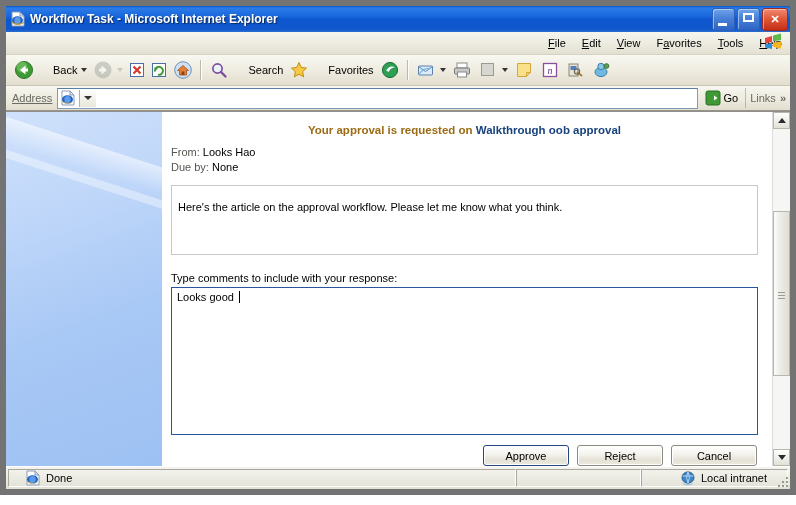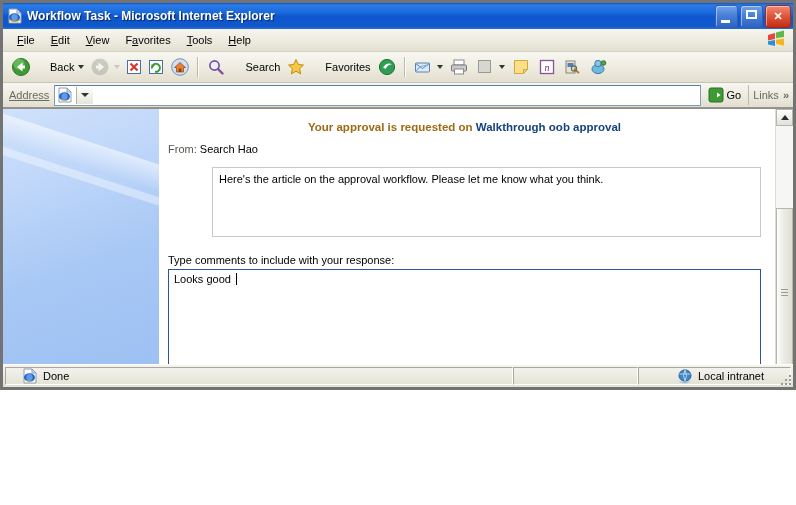--- a/index.html
+++ b/index.html
@@ -7,24 +7,24 @@
     background: #ffffff;
   }
   body {
     width: 796px; height: 505px;
     font-family: "Liberation Sans", sans-serif;
     font-size: 11px;
     overflow: hidden;
     -webkit-font-smoothing: none;
   }
   .window {
-    width: 796px; height: 390px;
+    width: 796px; height: 495px;
     position: relative;
     box-sizing: border-box;
-    border: 3px solid #737373;
+    border: 6px solid #737373;
     background: #d6e3f7;
     display: flex; flex-direction: column;
   }
 
   
   .titlebar {
     height: 26px; flex: 0 0 26px;
     background: linear-gradient(to bottom,
       #0b56c8 0%, #2b7ce8 8%, #1a68dc 38%, #0d56cf 52%,
       #1158cc 90%, #2a6fd6 100%);
@@ -82,20 +82,21 @@
   }
 
   
   .menubar {
     height: 22px; flex: 0 0 22px;
     background: linear-gradient(to bottom, #f6f6ef 0%, #eceade 60%, #e3e0d2 100%);
     display: flex; align-items: center;
     border-bottom: 1px solid #d6d2c2;
     padding-left: 6px;
     position: relative;
+    justify-content: flex-end;
   }
   .menu-item {
     padding: 2px 8px;
     color: #000;
     font-size: 11px;
     white-space: nowrap;
   }
   .menu-item u { text-decoration: underline; }
   .menu-flag {
     position: absolute; right: 6px; top: 1px;
@@ -240,25 +241,24 @@
   }
   .meta-label { color: #55554f; }
   .meta-value { color: #000; }
 
   .message-box {
     margin-top: 12px;
     height: 70px;
     border: 1px solid #c8c8c8;
     background: #ffffff;
     box-shadow: inset 0 0 0 1px #ffffff;
-    padding: 5px 6px;
+    padding: 15px 6px;
     font-size: 11px;
     color: #000;
     box-sizing: border-box;
-    margin-left: 44px;
   }
 
   .comments-label {
     margin-top: 17px;
     margin-bottom: 3px;
     font-size: 11px;
     color: #000;
   }
   .comments-box {
     height: 148px;
@@ -602,32 +602,41 @@
       <i class="streak2"></i>
     </div>
 
     <div class="content">
       <div class="approval-heading">
         <span>Your approval is requested on </span><span class="doclink">Walkthrough oob approval</span>
       </div>
 
       <div class="meta-row">
         <span class="meta-label">From:</span>
-        <span class="meta-value">Search Hao</span>
+        <span class="meta-value">Looks Hao</span>
+      </div>
+      <div class="meta-row">
+        <span class="meta-label">Due by:</span>
+        <span class="meta-value">None</span>
       </div>
 
       <div class="message-box">
         <span>Here's the article on the approval workflow.  Please let me know what you think.</span>
       </div>
 
       <div class="comments-label">Type comments to include with your response:</div>
       <div class="comments-box">
         <span>Looks good </span><i class="caret"></i>
       </div>
 
+      <div class="btn-row">
+        <span class="xp-btn default">Approve</span>
+        <span class="xp-btn">Reject</span>
+        <span class="xp-btn">Cancel</span>
+      </div>
     </div>
 
     <div class="vscroll">
       <span class="sb-arrow">
         <i class="tri-up"></i>
       </span>
       <span class="sb-track">
         <span class="sb-thumb">
           <span class="sb-grip">
               <i></i>

